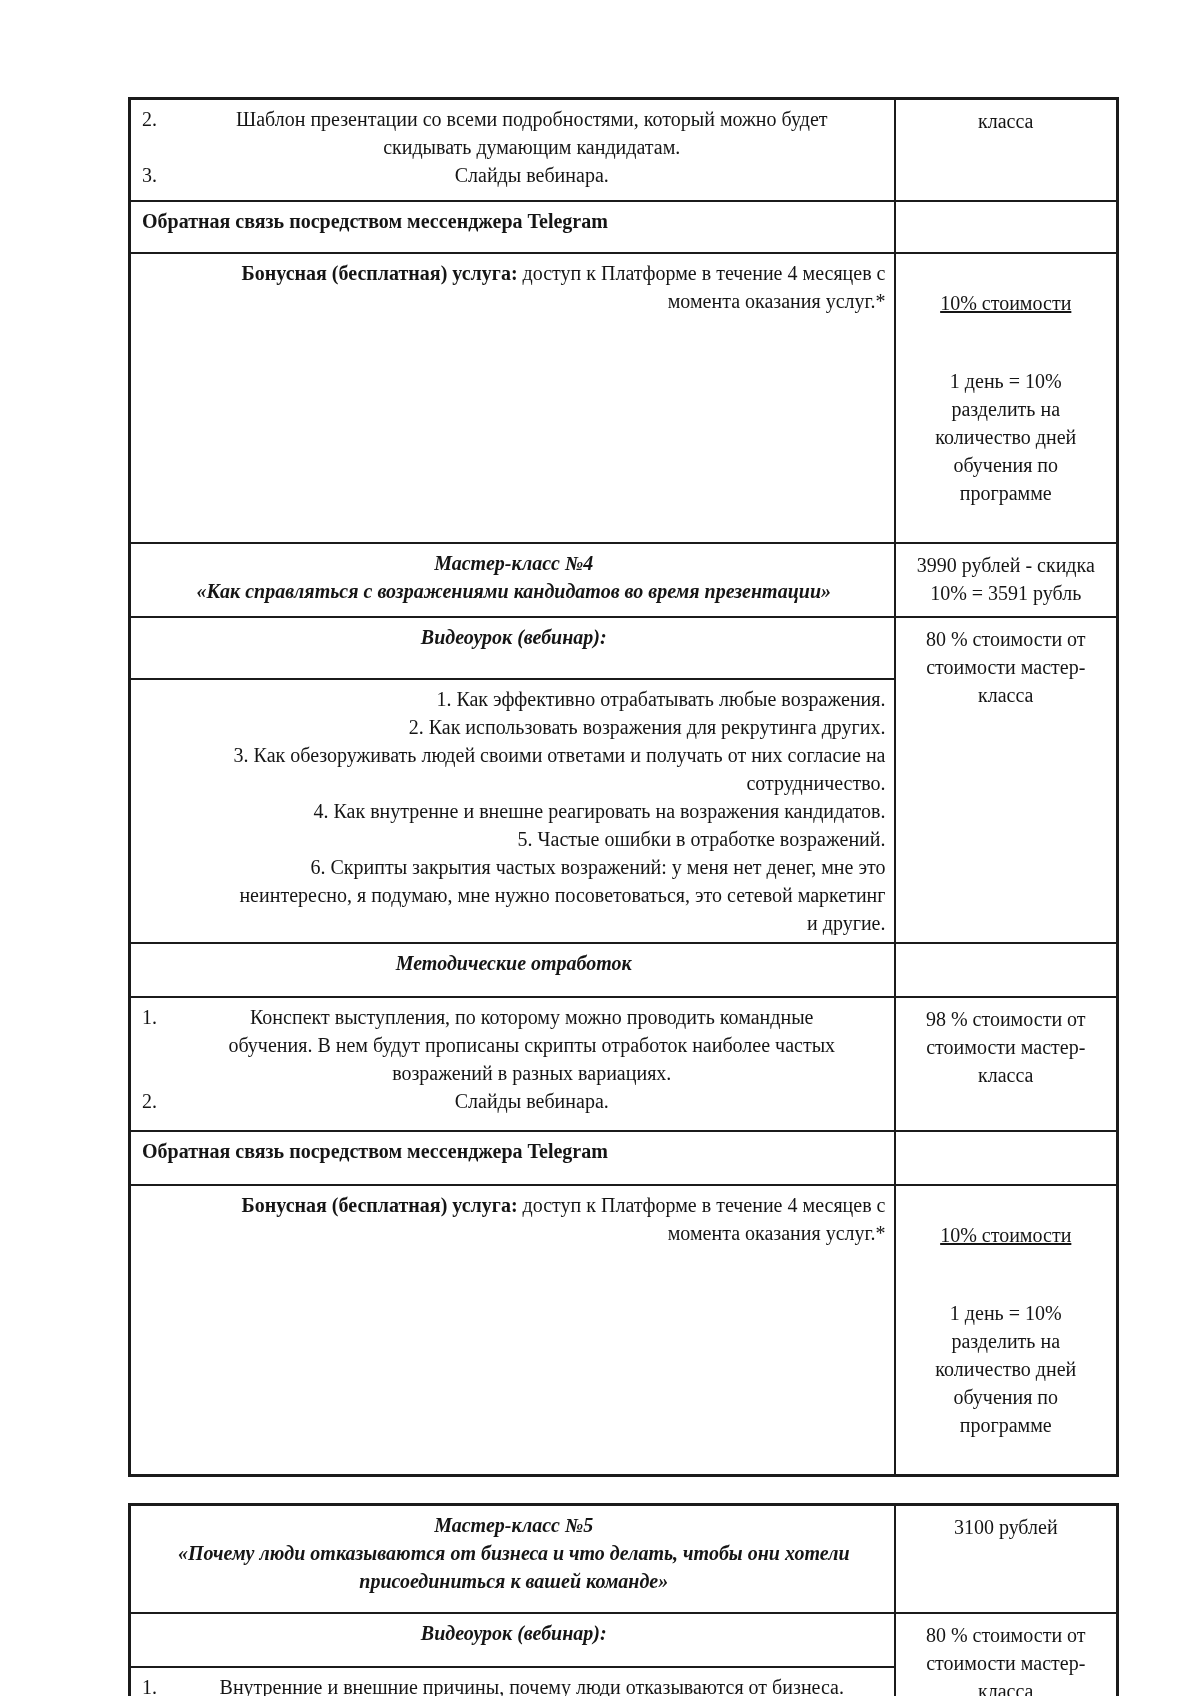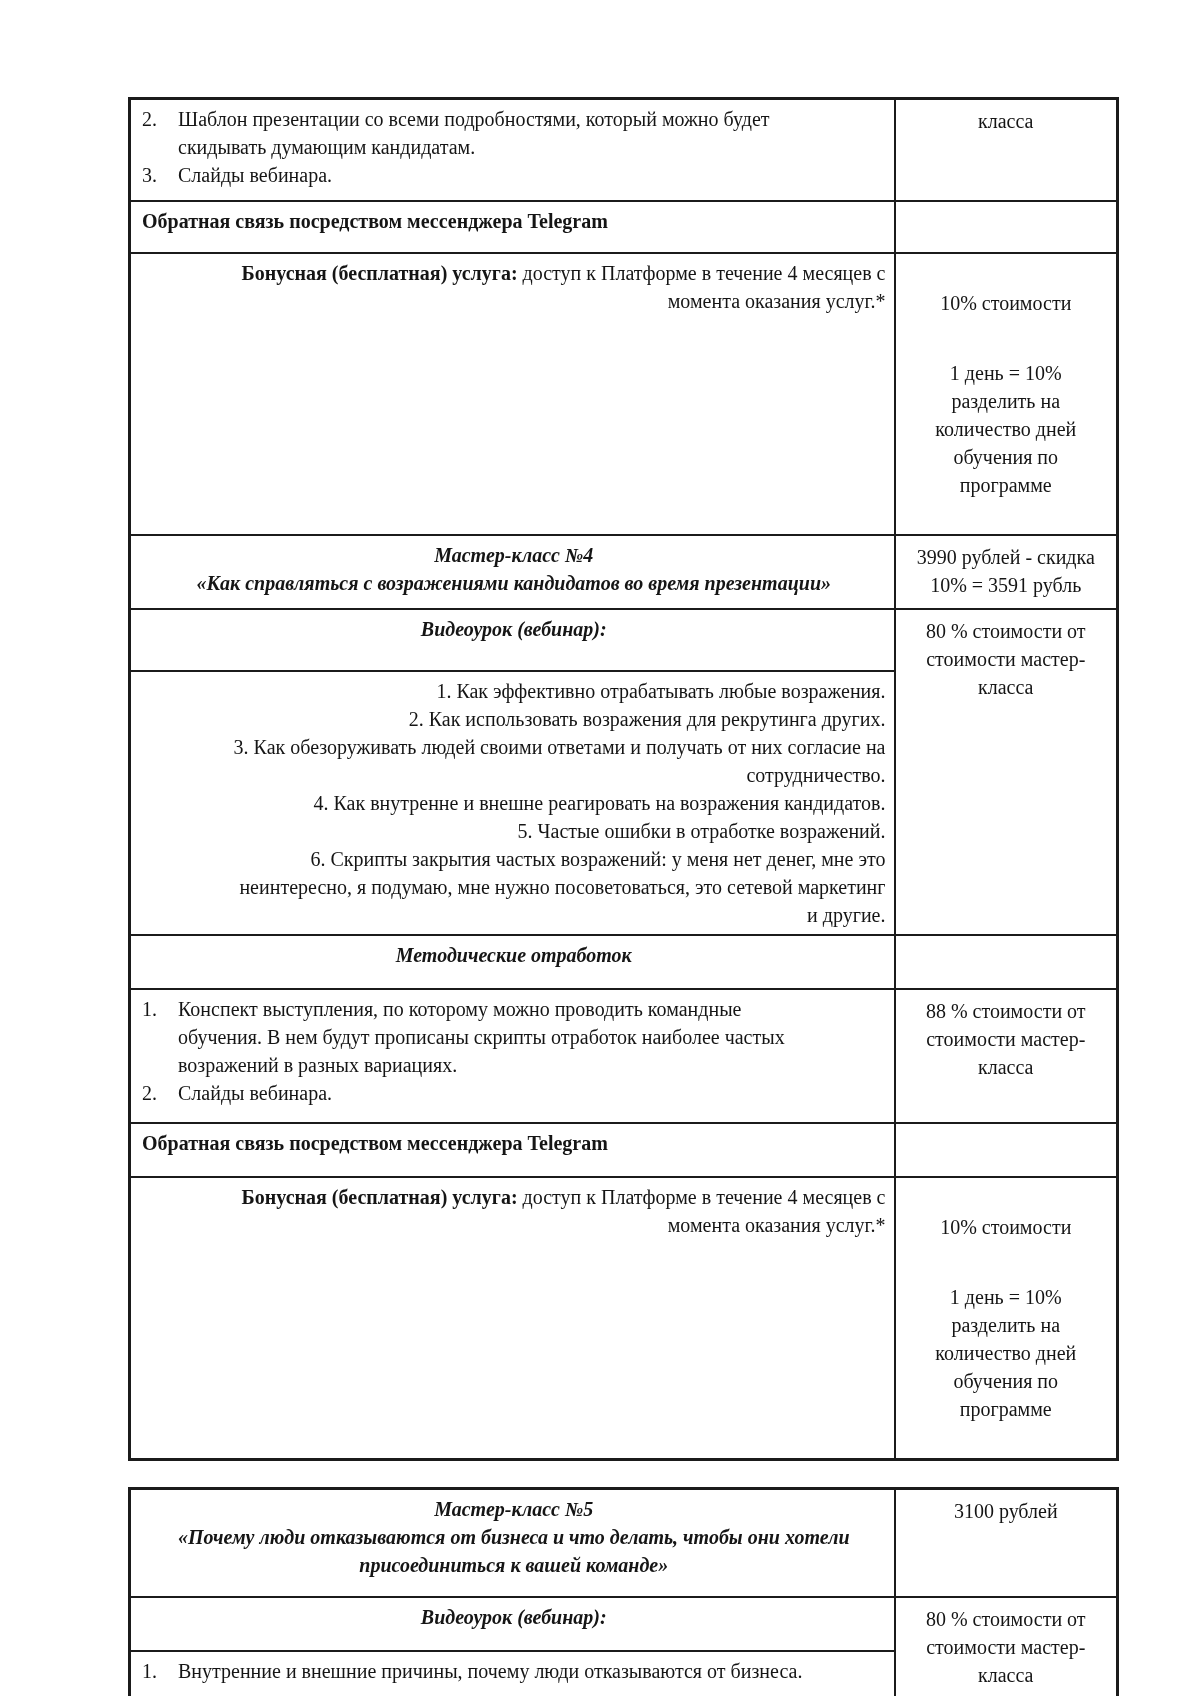--- a/index.html
+++ b/index.html
@@ -19,25 +19,25 @@
   .tbl td{
     border:2px solid #1b1b1b;vertical-align:top;
     padding:5px 8px 5px 11px;
   }
   .t2 td.no-bottom{border-bottom:none;}
   td.price{
     text-align:center;padding:7px 16px;white-space:pre-line;
   }
   td.hdr{text-align:center;font-style:italic;}
   .prewrap{white-space:pre-line;text-align:right;}
-  .formula{margin-top:14px;white-space:pre-line;}
-  .ptop{white-space:pre-line;}
+  .formula{margin-top:22px;white-space:pre-line;}
+  .ptop{white-space:pre-line;text-decoration:underline;}
   .li{display:flex;}
   .li .num{flex:0 0 36px;}
-  .li .txt{white-space:pre-line;flex:1 1 auto;}
+  .li .txt{white-space:pre-line;flex:1 1 auto;text-align:center;}
   
   tr.rA td{height:86px;}
   tr.rB td{height:36px;}
   tr.rC td{height:190px;}
   tr.rD td{height:58px;}
   tr.rE td{height:50px;}
   tr.rF td{height:240px;}
   tr.rG td{height:38px;}
   tr.rH td{height:118px;}
   tr.rI td{height:38px;}
@@ -149,21 +149,21 @@
 обучения. В нем будут прописаны скрипты отработок наиболее частых
 возражений в разных вариациях.</span>
             </div>
 
             <div class="li">
               <span class="num">2.</span>
               <span class="txt">Слайды вебинара.</span>
             </div>
           </div>
       </td>
-      <td class="price">88 % стоимости от
+      <td class="price">98 % стоимости от
 стоимости мастер-
 класса</td>
     </tr>
 
     <tr class="rI">
       <td>
         <b>Обратная связь посредством мессенджера Telegram</b>
       </td>
       <td class="price"></td>
     </tr>

